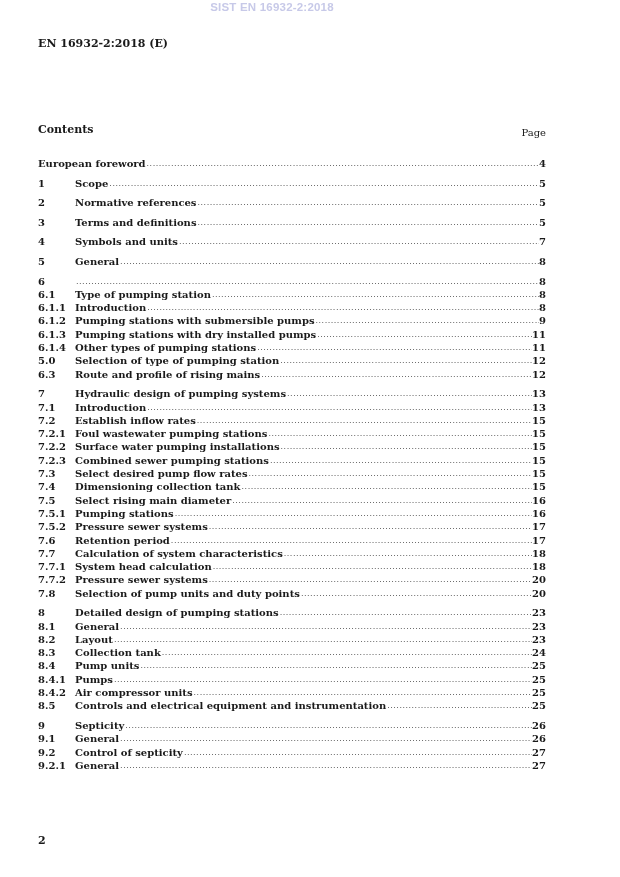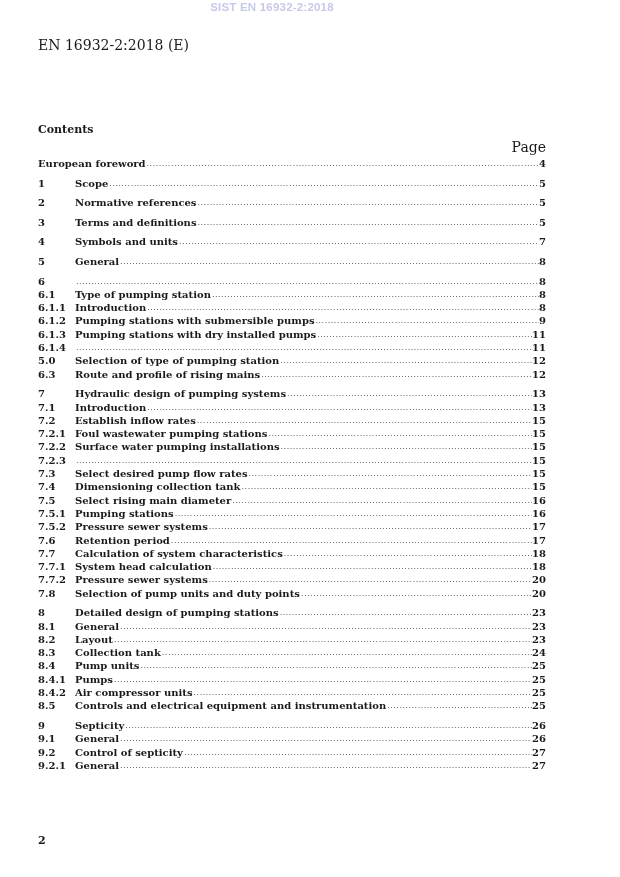--- a/index.html
+++ b/index.html
@@ -1,23 +1,23 @@
 <!DOCTYPE html>
 <html><head>
 <meta charset="utf-8">
 <style>
   html, body { margin: 0; padding: 0; background: #ffffff; }
   body { width: 620px; height: 877px; position: relative; overflow: hidden;
          font-family: "DejaVu Serif", "Liberation Serif", serif; color: #1a1a1a; }
   .watermark { position: absolute; top: 0; left: 0; width: 544px; text-align: center;
                font-family: "Liberation Sans", "DejaVu Sans", sans-serif; font-weight: bold;
                font-size: 11.5px; color: #c7c9e8; letter-spacing: 0.2px; line-height: 14px; }
-  .doc-id { position: absolute; top: 37px; left: 38px; font-weight: normal; font-size: 14px; }
+  .doc-id { position: absolute; top: 37px; left: 38px; font-weight: bold; font-size: 11px; }
   .contents-title { position: absolute; top: 123px; left: 38px; font-weight: bold; font-size: 11px; }
-  .page-label { position: absolute; top: 127px; right: 74px; font-size: 14px; margin-top: 12px; }
+  .page-label { position: absolute; top: 127px; right: 74px; font-size: 10px; }
   .toc { position: absolute; top: 157px; left: 38px; width: 508px; }
   .row { display: flex; align-items: flex-start; font-weight: bold; font-size: 10px;
          height: 13.3px; line-height: 13.3px; white-space: nowrap; }
   .row.gap { margin-top: 6.3px; }
   .num { width: 37px; flex: 0 0 37px; }
   .title { flex: 0 0 auto; }
   .leader { flex: 1 1 auto; overflow: hidden; font-weight: normal; letter-spacing: 0.5px;
             font-size: 8px; padding: 0 1px; }
   .leader::before { content: "................................................................................................................................................................................................................................................................"; }
   .pg { flex: 0 0 auto; text-align: right; }
@@ -91,20 +91,21 @@
       <span class="pg">9</span>
     </div>
     <div class="row">
       <span class="num">6.1.3</span>
       <span class="title">Pumping stations with dry installed pumps</span>
       <span class="leader"></span>
       <span class="pg">11</span>
     </div>
     <div class="row">
       <span class="num">6.1.4</span>
+      <span class="title">Other types of pumping stations</span>
       <span class="leader"></span>
       <span class="pg">11</span>
     </div>
     <div class="row">
       <span class="num">5.0</span>
       <span class="title">Selection of type of pumping station</span>
       <span class="leader"></span>
       <span class="pg">12</span>
     </div>
     <div class="row">
@@ -138,20 +139,21 @@
       <span class="pg">15</span>
     </div>
     <div class="row">
       <span class="num">7.2.2</span>
       <span class="title">Surface water pumping installations</span>
       <span class="leader"></span>
       <span class="pg">15</span>
     </div>
     <div class="row">
       <span class="num">7.2.3</span>
+      <span class="title">Combined sewer pumping stations</span>
       <span class="leader"></span>
       <span class="pg">15</span>
     </div>
     <div class="row">
       <span class="num">7.3</span>
       <span class="title">Select desired pump flow rates</span>
       <span class="leader"></span>
       <span class="pg">15</span>
     </div>
     <div class="row">

